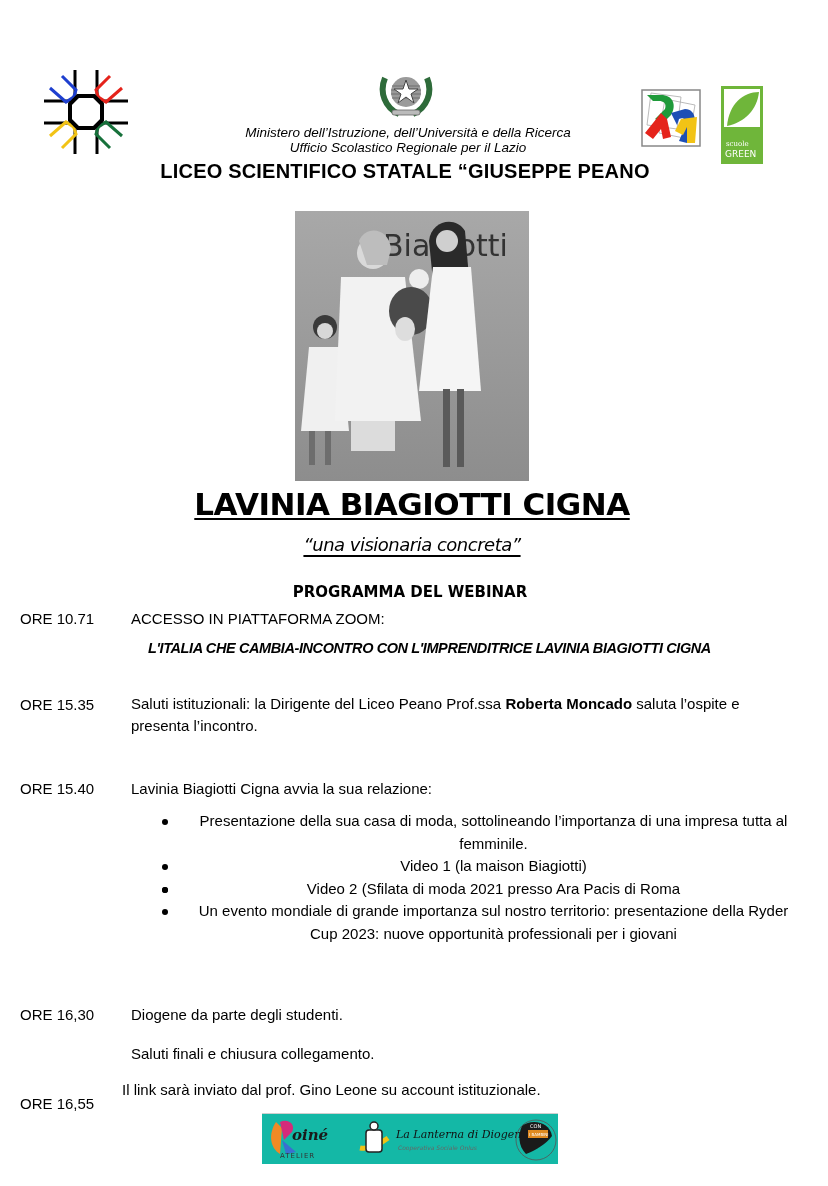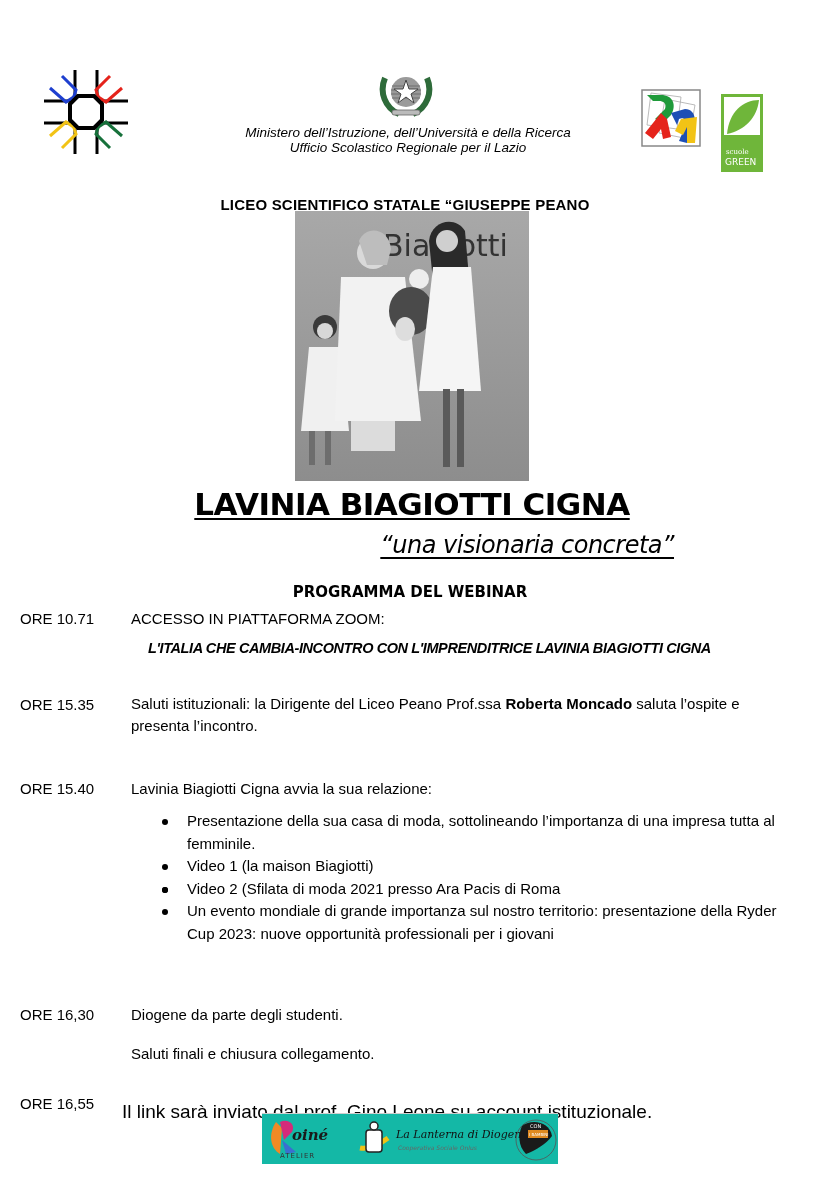--- a/index.html
+++ b/index.html
@@ -4,40 +4,40 @@
   <style>
     html, body { margin: 0; padding: 0; background: #ffffff; }
     body { width: 828px; height: 1186px; position: relative; overflow: hidden; color: #000; }
     .abs { position: absolute; }
     .sans { font-family: "Liberation Sans", sans-serif; }
 
     
     #logo-left { left: 42px; top: 68px; width: 88px; height: 88px; }
     #emblem { left: 379px; top: 68px; width: 54px; height: 52px; }
     #ministry { left: 180px; top: 125px; width: 456px; text-align: center; font-style: italic; font-size: 13.5px; line-height: 15px; }
-    #school { left: 150px; top: 160px; width: 510px; text-align: center; font-weight: bold; font-size: 15px; letter-spacing: 0.2px; margin-top: 36px; }
+    #school { left: 150px; top: 160px; width: 510px; text-align: center; font-weight: bold; font-size: 20px; letter-spacing: 0.2px; }
     #logo-dada { left: 641px; top: 89px; width: 60px; height: 58px; }
-    #logo-green { left: 721px; top: 86px; width: 42px; height: 78px; background: #6fb63a; margin-top: 8px; }
+    #logo-green { left: 721px; top: 86px; width: 42px; height: 78px; background: #6fb63a; }
 
     
     #photo { left: 295px; top: 211px; width: 234px; height: 270px; background: #9d9d9d; overflow: hidden; }
 
     
     #title { left: 150px; top: 486px; width: 524px; text-align: center; font-weight: bold; font-size: 31px; line-height: 36px; text-decoration: underline; text-decoration-thickness: 2px; text-underline-offset: 3px; font-family: "DejaVu Sans", sans-serif; letter-spacing: -0.5px; }
-    #subtitle { left: 150px; top: 528px; width: 524px; text-align: right; font-style: italic; font-size: 24px; line-height: 34px; text-decoration: underline; text-decoration-thickness: 2px; text-underline-offset: 4px; font-family: "DejaVu Sans", sans-serif; letter-spacing: -0.5px; }
+    #subtitle { left: 150px; top: 528px; width: 524px; text-align: center; font-style: italic; font-size: 18px; line-height: 34px; text-decoration: underline; text-decoration-thickness: 2px; text-underline-offset: 4px; font-family: "DejaVu Sans", sans-serif; letter-spacing: -0.5px; }
     #program-title { left: 150px; top: 583px; width: 520px; text-align: center; font-weight: bold; font-size: 15px; font-family: "DejaVu Sans", sans-serif; }
 
     
     .time { left: 20px; font-size: 15px; font-family: "Liberation Sans", sans-serif; }
     .desc { left: 131px; font-size: 15px; line-height: 22px; font-family: "Liberation Sans", sans-serif; width: 670px; }
     #session-0-sub { left: 148px; top: 640px; font-size: 14.5px; font-weight: bold; font-style: italic; font-family: "Liberation Sans", sans-serif; letter-spacing: -0.4px; }
     .bullets { left: 160px; top: 810px; width: 640px; margin: 0; padding: 0; list-style: none; font-family: "Liberation Sans", sans-serif; font-size: 15px; line-height: 22.5px; }
-    .bullets li { position: relative; padding-left: 27px; }
+    .bullets li { position: relative; padding-left: 27px; text-align: center; }
     .bullets li .dot { position: absolute; left: 2px; top: 9px; width: 6px; height: 6px; border-radius: 50%; background: #000; }
-    #footnote { left: 122px; top: 1081px; font-size: 19px; font-family: "Liberation Sans", sans-serif; margin-top: 20px; }
+    #footnote { left: 122px; top: 1081px; font-size: 15px; font-family: "Liberation Sans", sans-serif; }
 
     
     #sponsors { left: 262px; top: 1113px; width: 296px; height: 50px; background: #14b8a6; border-top: 1px solid #cfcfcf; }
   </style>
 </head>
 <body>
 
 <div id="logo-left" class="abs">
   <svg width="88" height="88" viewBox="0 0 88 88">
     <g stroke="#000" stroke-width="3" fill="none">

